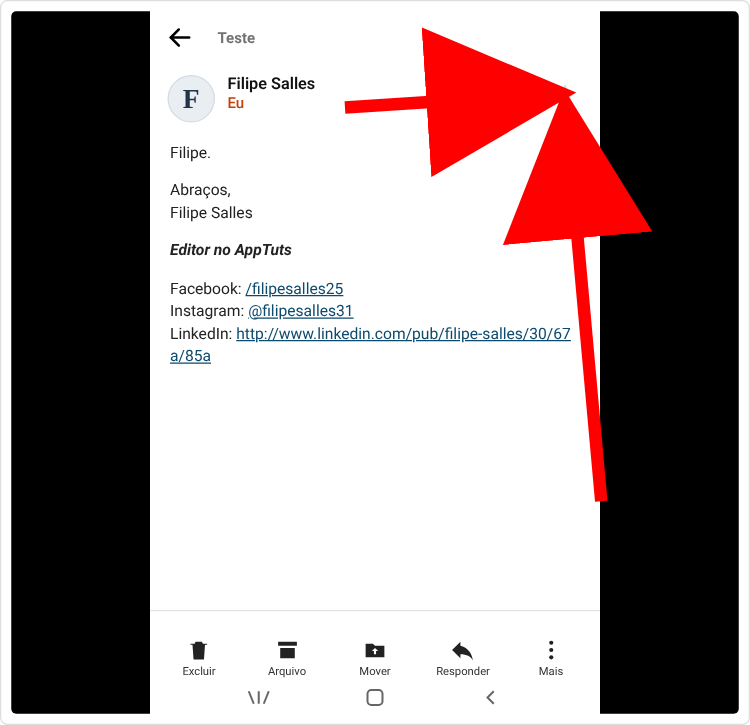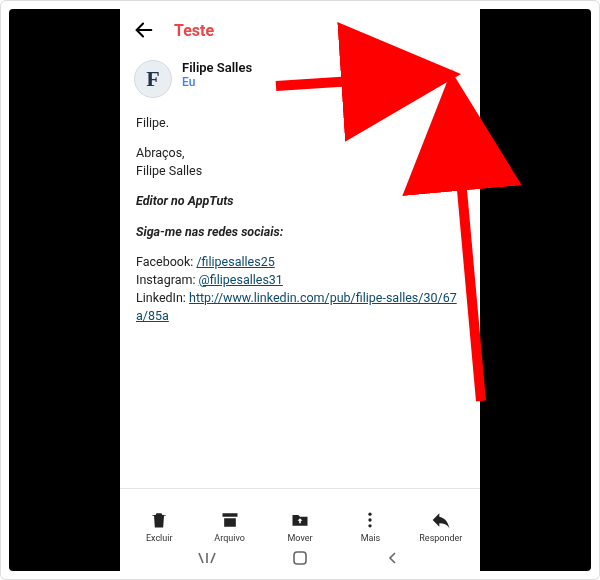--- a/index.html
+++ b/index.html
@@ -52,23 +52,23 @@
     }
     .back-btn {
       width: 24px;
       height: 24px;
       display: flex;
       align-items: center;
       justify-content: center;
       cursor: pointer;
     }
     .title {
-      font-size: 16px;
+      font-size: 12px;
       font-weight: 700;
-      color: #ef4444;
+      color: #737373;
     }
     .msg-header {
       display: flex;
       padding: 8px 14px 6px 14px;
       gap: 10px;
       position: relative;
     }
     .avatar {
       width: 38px;
       height: 38px;
@@ -88,21 +88,21 @@
       flex: 1;
       min-width: 0;
     }
     .sender-name {
       font-size: 13px;
       font-weight: 600;
       color: #111;
     }
     .recipient {
       font-size: 12px;
-      color: #3b82f6;
+      color: #c2410c;
       font-weight: 500;
     }
     .timestamp {
       font-size: 11px;
       color: #666;
     }
     .star-btn {
       width: 28px;
       height: 28px;
       display: flex;
@@ -204,21 +204,20 @@
       </div>
     </div>
 
     <div class="body-area">
       <p>Filipe.</p>
       <p>
         <span class="tight">Abraços,</span><br>
         <span>Filipe Salles</span>
       </p>
       <p><strong>Editor no AppTuts</strong></p>
-      <p><strong>Siga-me nas redes sociais:</strong></p>
       <p>
         <span>Facebook: </span><a href="#">/filipesalles25</a><br>
         <span>Instagram: </span><a href="#">@filipesalles31</a><br>
         <span>LinkedIn: </span><a href="#">http://www.linkedin.com/pub/filipe-salles/30/67a/85a</a>
       </p>
     </div>
 
     <div class="bottom-toolbar">
       <div class="tb-item">
         <span class="ic">
@@ -241,34 +240,34 @@
             <svg width="20" height="20" viewBox="0 0 24 24" fill="#222">
               <path d="M3 6h7l2 2h9v11H3z"></path>
               <path d="M12 10l-3 3h2v3h2v-3h2z" fill="#fff"></path>
             </svg>
           </span>
         <span>Mover</span>
       </div>
       <div class="tb-item">
         <span class="ic">
             <svg width="20" height="20" viewBox="0 0 24 24" fill="#222">
+              <path d="M10 8V4L2 12l8 8v-4c6 0 10 2 12 6-1-6-4-12-12-14z"></path>
+            </svg>
+          </span>
+        <span>Responder</span>
+      </div>
+      <div class="tb-item">
+        <span class="ic">
+            <svg width="20" height="20" viewBox="0 0 24 24" fill="#222">
               <circle cx="12" cy="5" r="2"></circle>
               <circle cx="12" cy="12" r="2"></circle>
               <circle cx="12" cy="19" r="2"></circle>
             </svg>
           </span>
         <span>Mais</span>
-      </div>
-      <div class="tb-item">
-        <span class="ic">
-            <svg width="20" height="20" viewBox="0 0 24 24" fill="#222">
-              <path d="M10 8V4L2 12l8 8v-4c6 0 10 2 12 6-1-6-4-12-12-14z"></path>
-            </svg>
-          </span>
-        <span>Responder</span>
       </div>
     </div>
 
     <div class="navbar">
       <div class="nav-btn">
         <svg width="18" height="14" viewBox="0 0 18 14" stroke="#666" stroke-width="1.6">
             <line x1="1" y1="2" x2="5" y2="12"></line>
             <line x1="9" y1="2" x2="9" y2="12"></line>
             <line x1="17" y1="2" x2="13" y2="12"></line>
           </svg>

